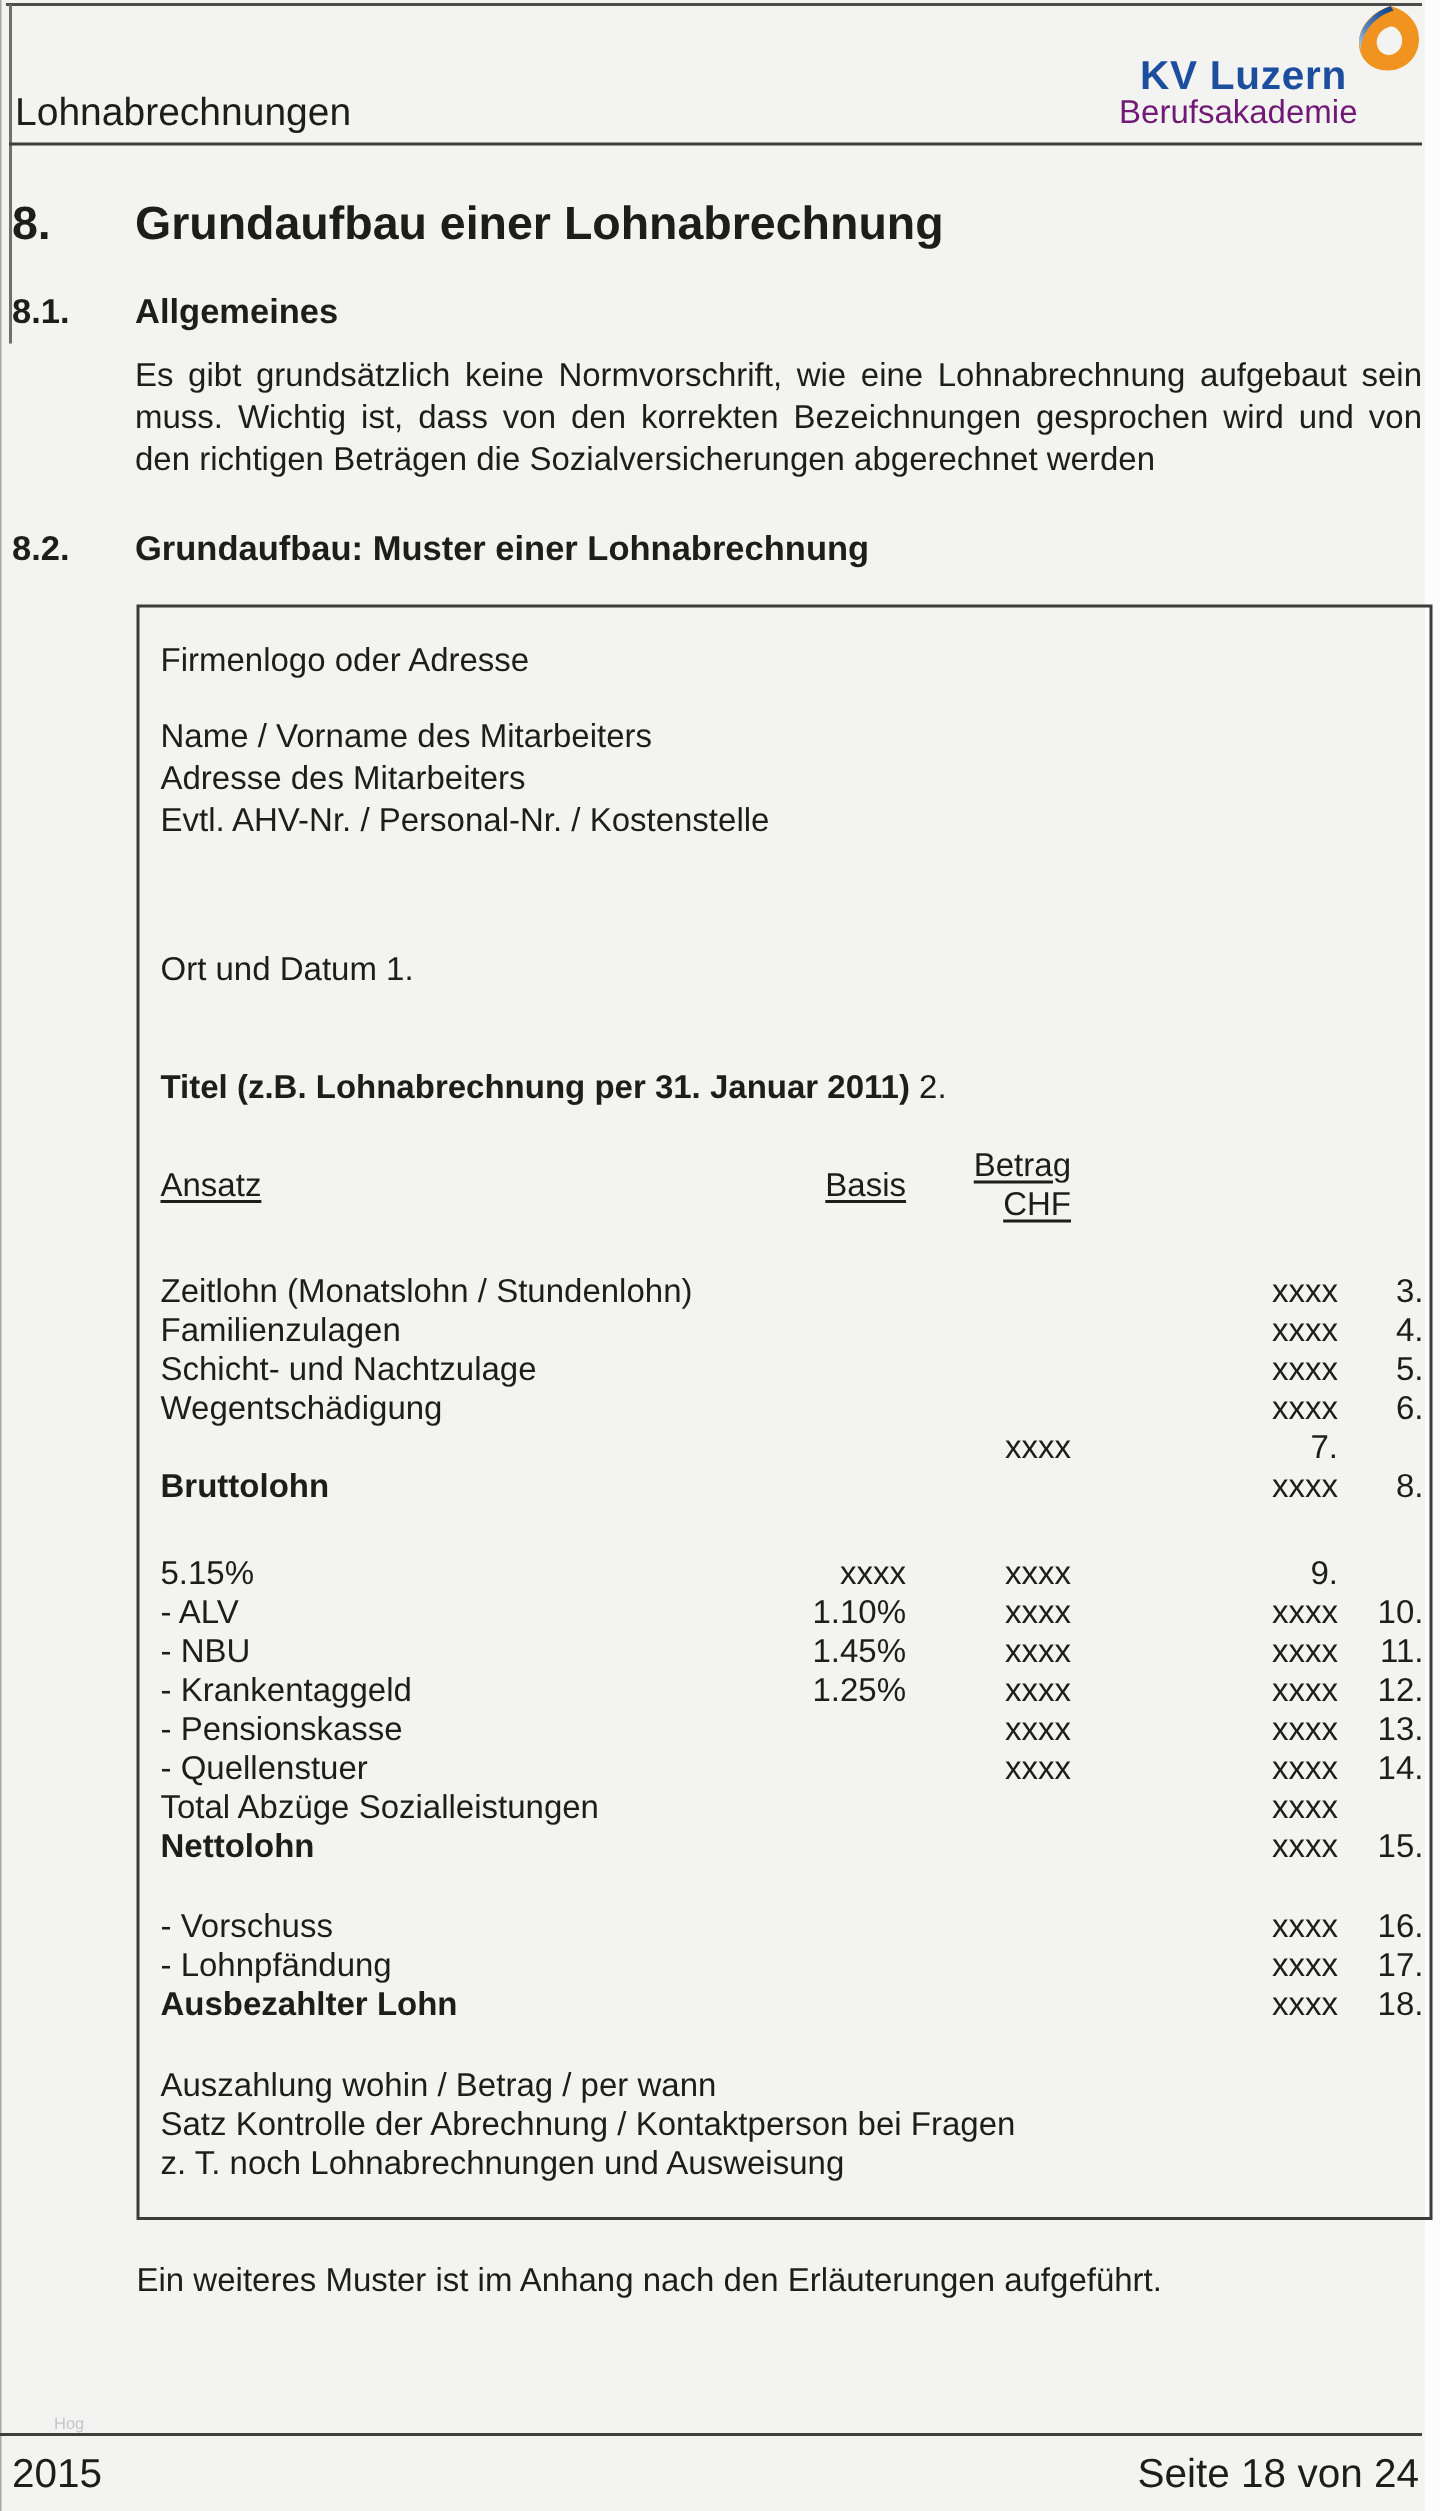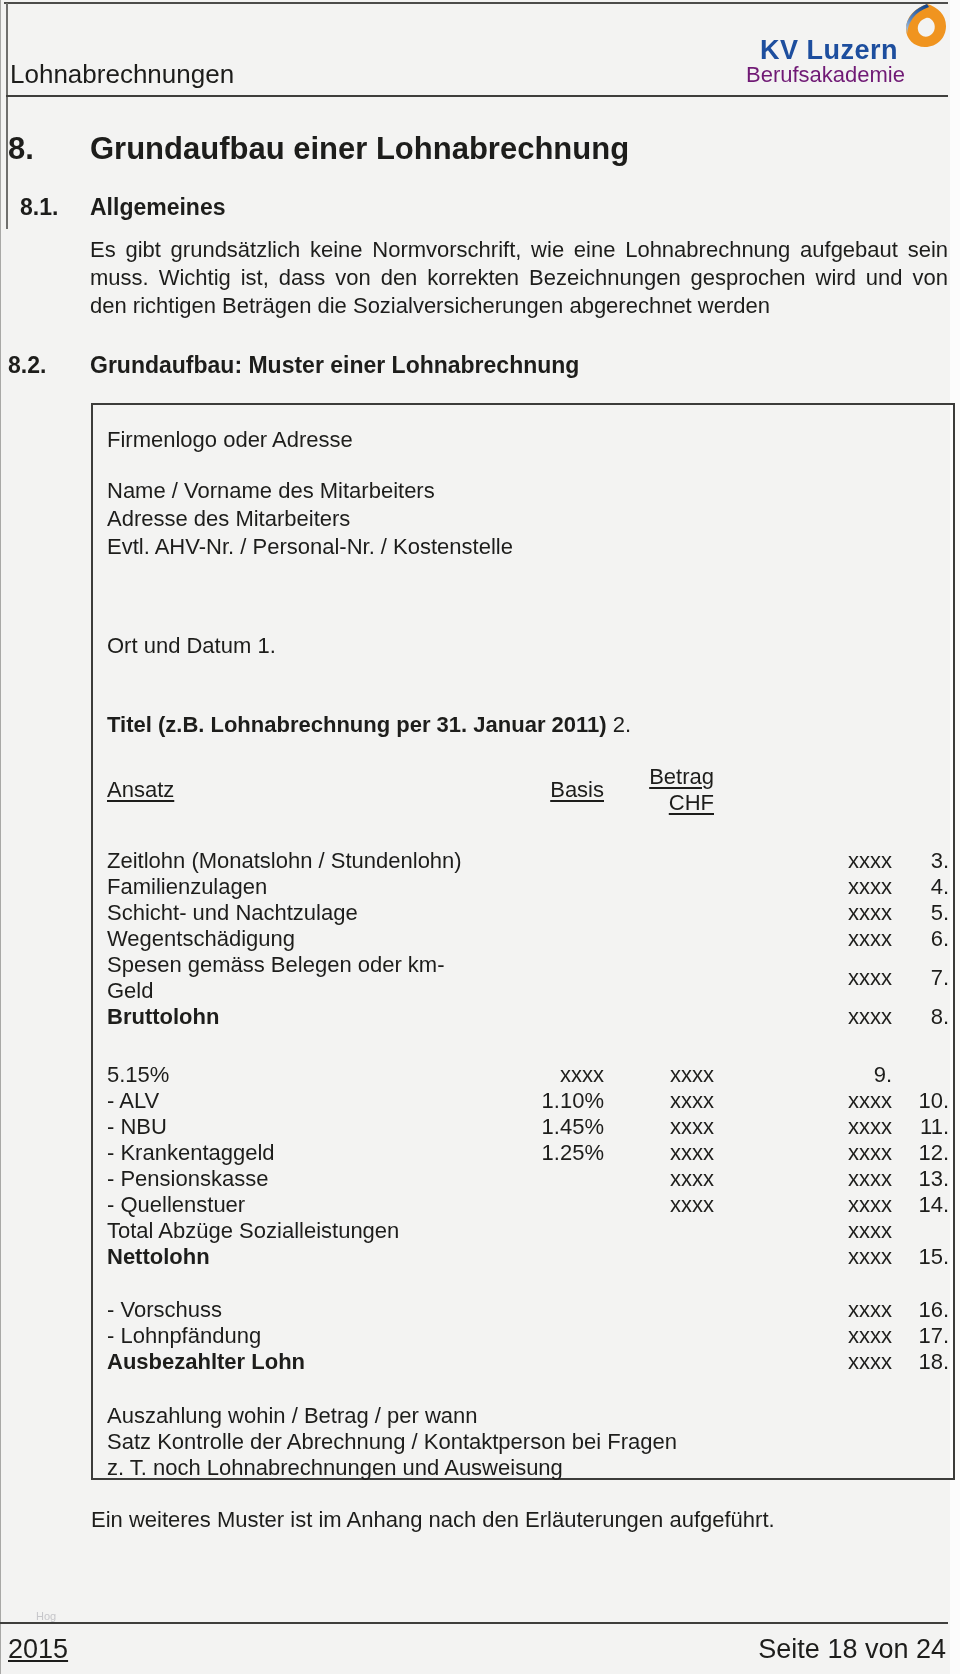--- a/index.html
+++ b/index.html
@@ -56,21 +56,21 @@
   .rows-g3 { margin-top:27px; }
   .trow.bold .c-label { font-weight:bold; }
   .c-label { white-space:pre-line; }
   .box-notes { margin-top:28px; }
   .box-notes .bx-line { line-height:26px; }
 
   
   .closing   { position:absolute; top:1507px; left:91px; font-size:22px; }
   .watermark { position:absolute; top:1610px; left:36px; font-size:11px; color:#c6c6ca;text-align:center; }
   .footer-rule{ position:absolute; top:1622px; left:0; width:948px; height:2px; background:#3e3e3c; }
-  .footer-year{ position:absolute; top:1634px; left:8px;  font-size:27px;text-decoration:underline; }
+  .footer-year{ position:absolute; top:1634px; left:8px;  font-size:27px; }
   .footer-page{ position:absolute; top:1634px; right:14px; font-size:27px; }
 </style>
 </head>
 <body>
 
 <div class="page">
   <div class="white-strip"></div>
   <div class="top-edge"></div>
   <div class="left-edge"></div>
   <div class="left-shadow"></div>
@@ -88,21 +88,21 @@
     </defs>
     <path fill="#f0941f" fill-rule="evenodd" d="M24 1 C35 4 43 12 43 23 C43 35 34 44 22 44 C11 44 3 36 3 26 C3 14 12 5 24 1 Z
          M23 15 C17 17 14 22 15 27 C16 32 21 35 26 33 C31 31 33 25 31 20 C29 16 26 14 23 15 Z"></path>
     <path fill="url(#lgBlue)" d="M24 1 C13 5 5 13 3 23 L 4 31 C 5 20 11 9 26 4 Z"></path>
   </svg>
   <div class="header-rule"></div>
 
   <div class="sec-num-lg" style="top:131px;">8.</div>
   <div class="sec-title-lg" style="top:131px;">Grundaufbau einer Lohnabrechnung</div>
 
-  <div class="sec-num-sm" style="top:194px;padding-left:12px;">8.1.</div>
+  <div class="sec-num-sm" style="top:194px;">8.1.</div>
   <div class="sec-title-sm" style="top:194px;">Allgemeines</div>
   <div class="para">Es gibt grundsätzlich keine Normvorschrift, wie eine Lohnabrechnung aufgebaut sein muss. Wichtig ist, dass von den korrekten Bezeichnungen gesprochen wird und von den richtigen Beträgen die Sozialversicherungen abgerechnet werden</div>
 
   <div class="sec-num-sm" style="top:352px;">8.2.</div>
   <div class="sec-title-sm" style="top:352px;">Grundaufbau: Muster einer Lohnabrechnung</div>
 
   <div class="muster-box">
     <div class="bx-line">Firmenlogo oder Adresse</div>
     <div class="addr-blk">
       <div class="bx-line">Name / Vorname des Mitarbeiters</div>
@@ -142,22 +142,20 @@
           <div class="c-ref">5.</div>
         </div>
         <div class="trow">
           <div class="c-label">Wegentschädigung</div>
           <div class="c-ansatz"></div>
           <div class="c-basis"></div>
           <div class="c-betrag">xxxx</div>
           <div class="c-ref">6.</div>
         </div>
         <div class="trow">
-          <div class="c-label">Spesen gemäss Belegen oder km-
-Geld</div>
           <div class="c-ansatz"></div>
           <div class="c-basis"></div>
           <div class="c-betrag">xxxx</div>
           <div class="c-ref">7.</div>
         </div>
         <div class="trow bold">
           <div class="c-label">Bruttolohn</div>
           <div class="c-ansatz"></div>
           <div class="c-basis"></div>
           <div class="c-betrag">xxxx</div>

